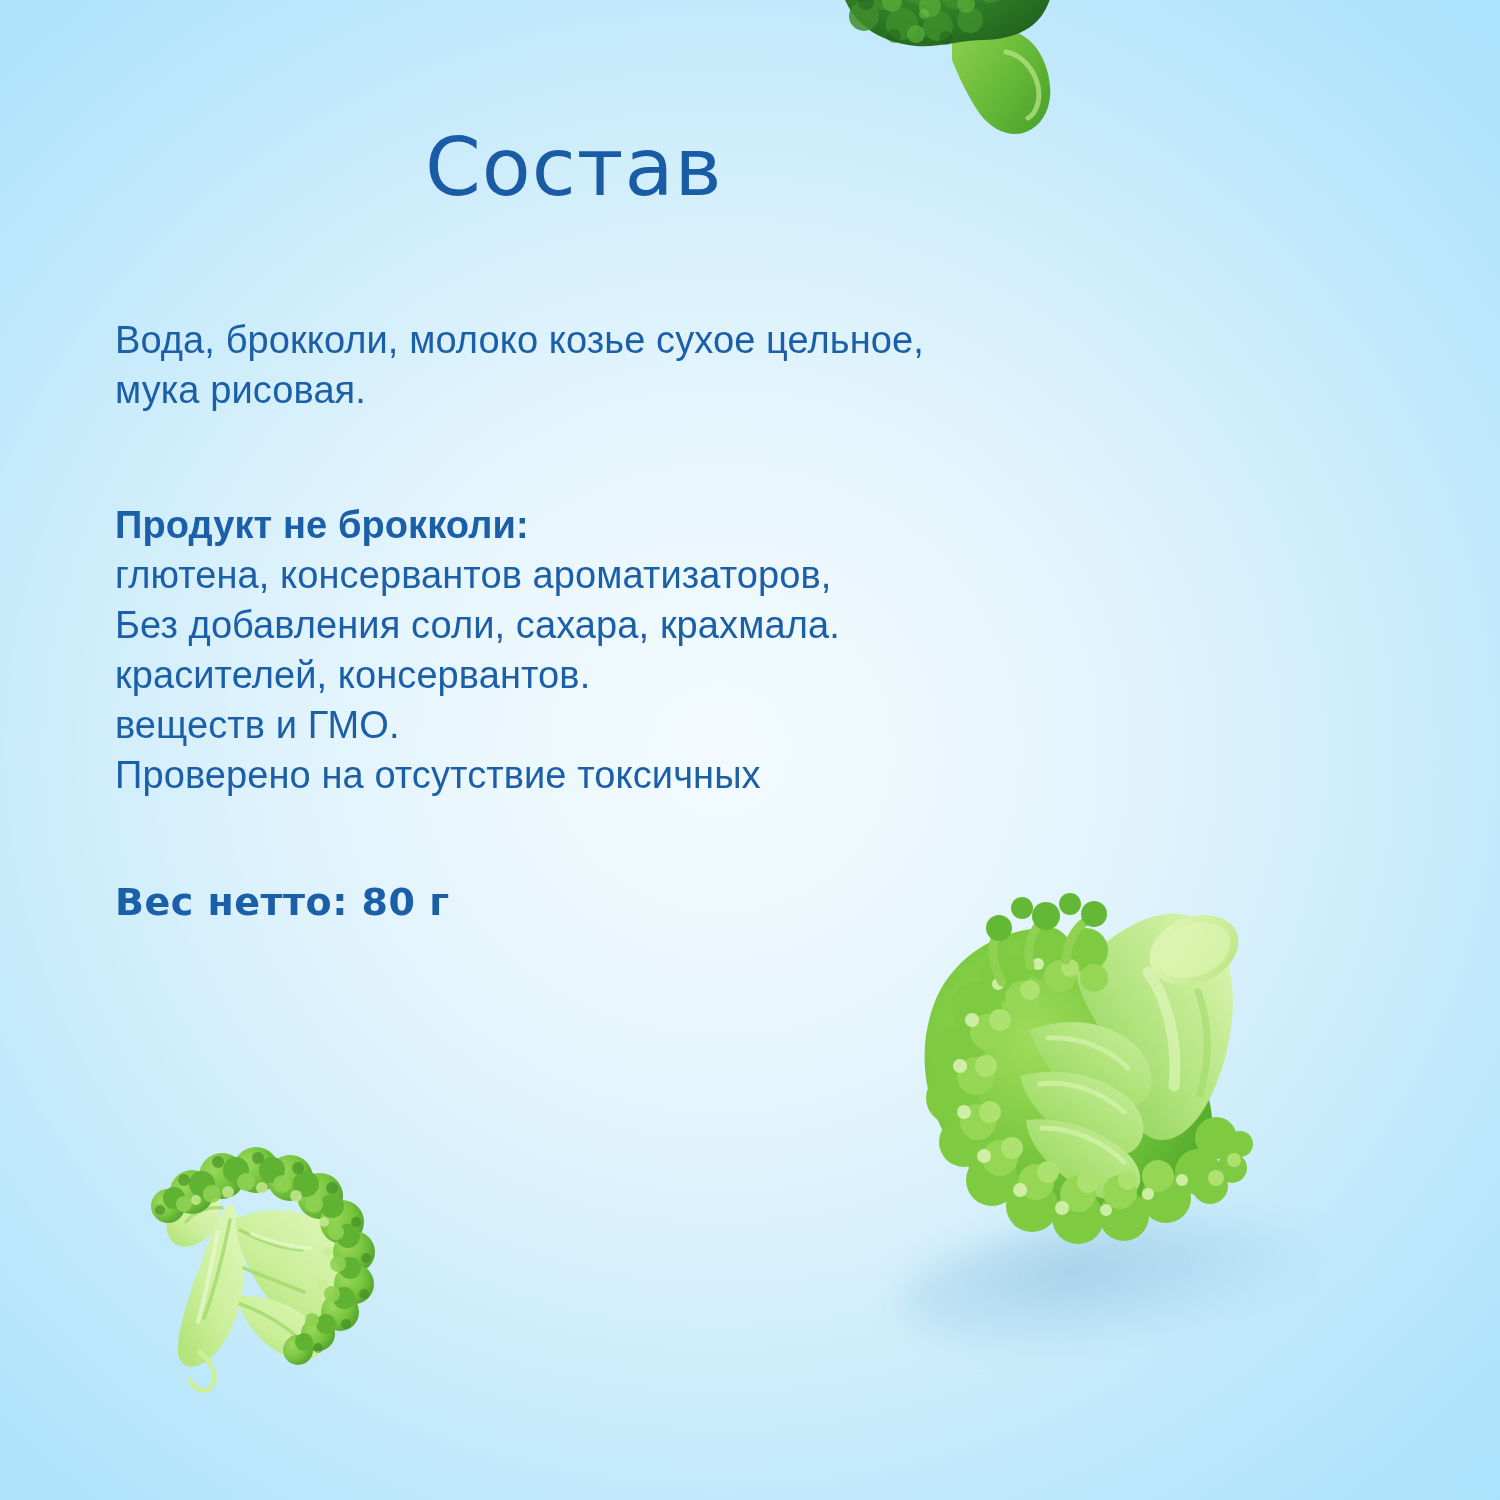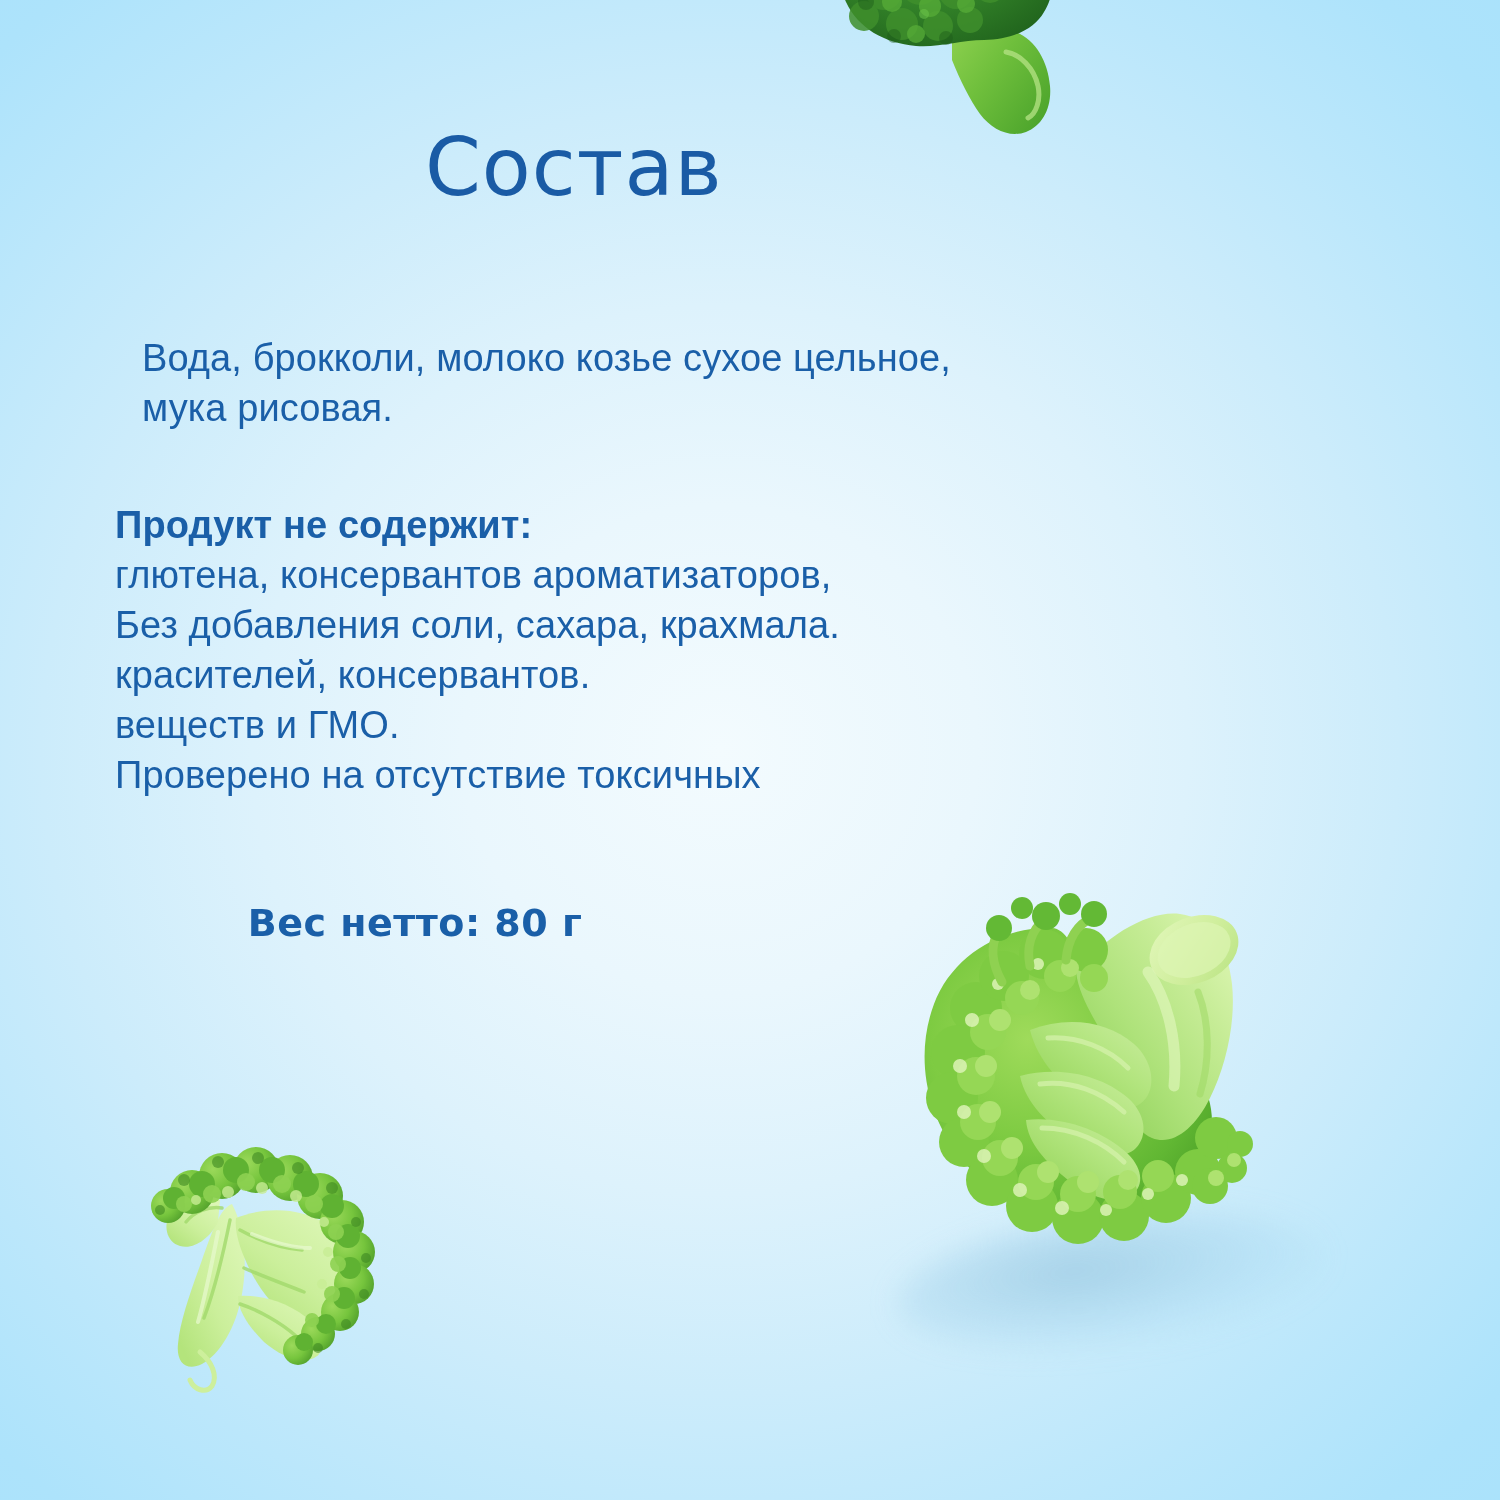--- a/index.html
+++ b/index.html
@@ -44,23 +44,23 @@
 
   .body-block {
     position: absolute;
     left: 115px;
     color: #1a5fa8;
     font-size: 38px;
     line-height: 50px;
     letter-spacing: 0.1px;
   }
 
-  #ingredients-block { top: 333px; width: 1010px; margin-left: 27px; }
+  #ingredients-block { top: 315px; width: 1010px; }
   #free-from-block   { top: 500px; width: 1010px; }
-  #weight-block      { top: 898px; width: 600px; text-align: center; }
+  #weight-block      { top: 877px; width: 600px; }
 
   .line { display: block; white-space: nowrap; }
 
   .bold-head {
     display: block;
     font-weight: bold;
     white-space: nowrap;
   }
 
   .weight {
@@ -170,21 +170,21 @@
   </div>
 
   <div class="title">Состав</div>
 
   <div class="body-block" id="ingredients-block">
     <span class="line">Вода, брокколи, молоко козье сухое цельное,</span>
     <span class="line">мука рисовая.</span>
   </div>
 
   <div class="body-block" id="free-from-block">
-    <span class="bold-head">Продукт не содержит:</span>
+    <span class="bold-head">Продукт не брокколи:</span>
     <span class="line">глютена, консервантов ароматизаторов,</span>
     <span class="line">Без добавления соли, сахара, крахмала.</span>
     <span class="line">красителей, консервантов.</span>
     <span class="line">веществ и ГМО.</span>
     <span class="line">Проверено на отсутствие токсичных</span>
   </div>
 
   <div class="body-block" id="weight-block">
     <span class="weight">Вес нетто: 80 г</span>
   </div>

